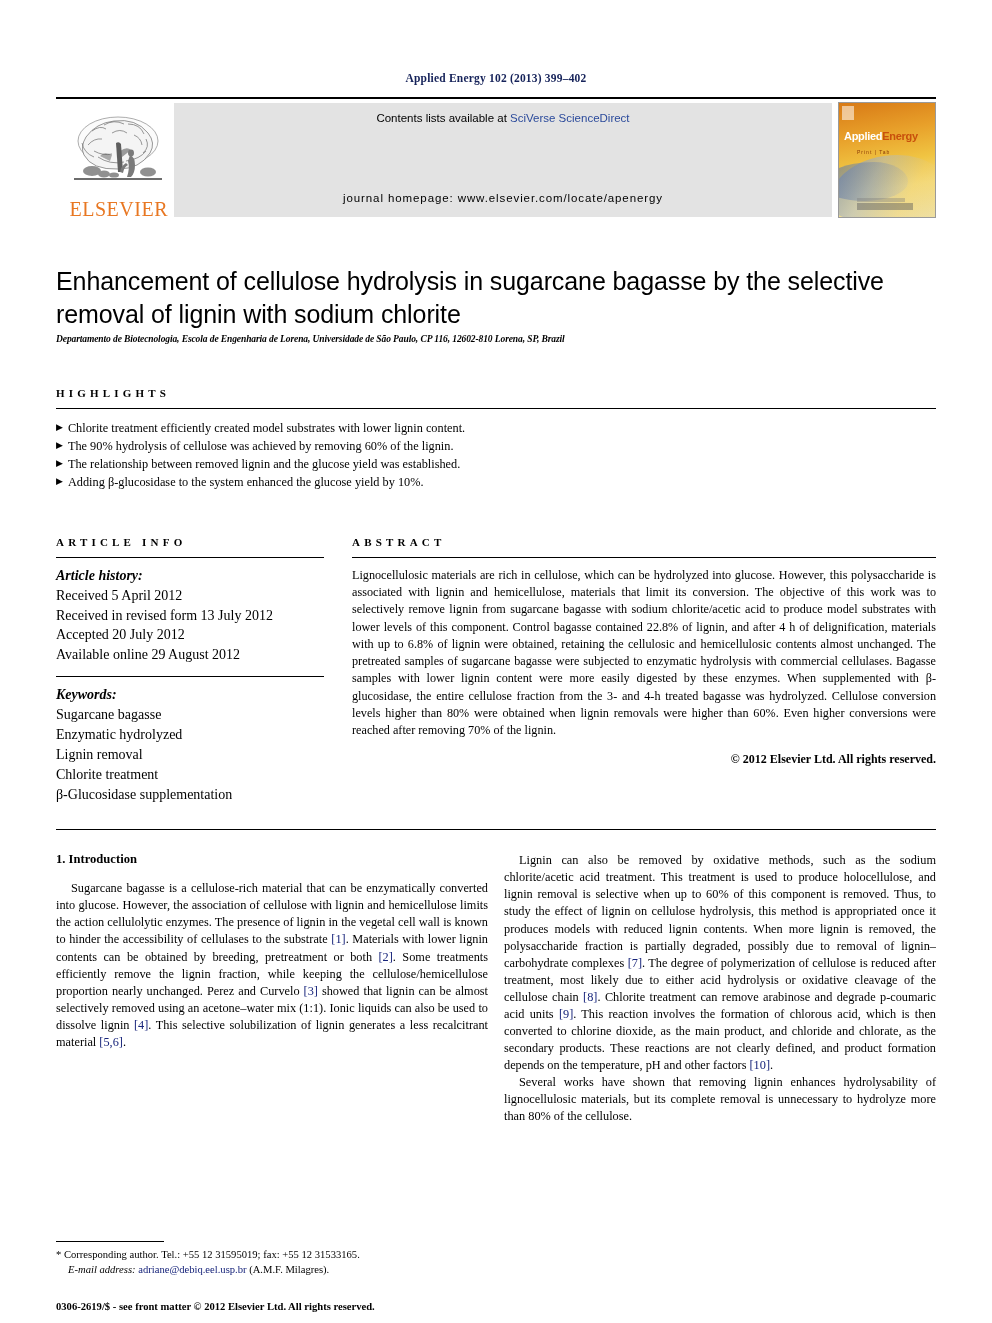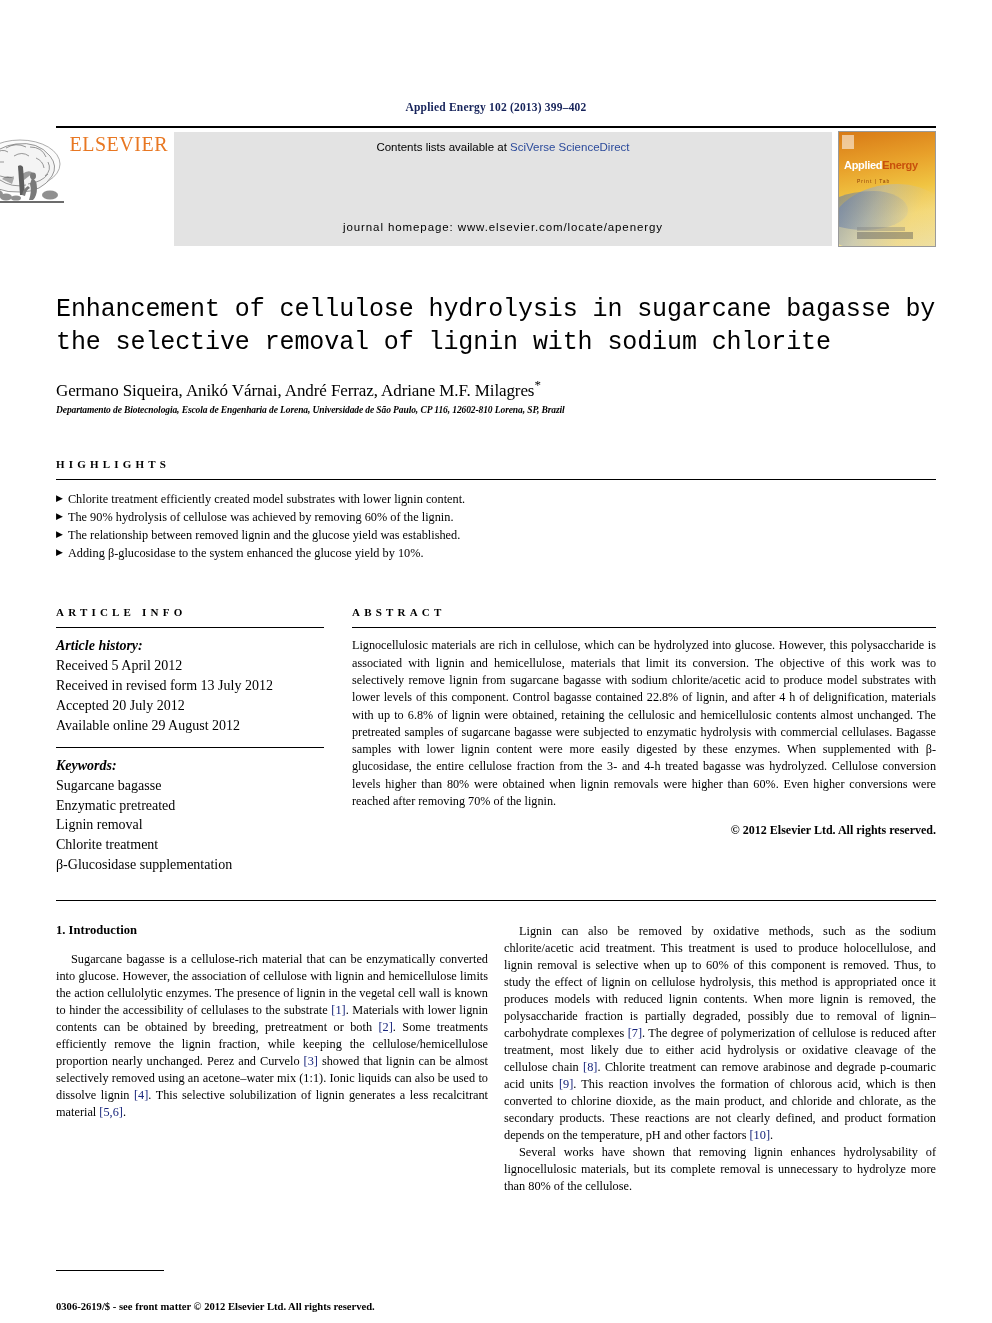--- a/index.html
+++ b/index.html
@@ -23,39 +23,39 @@
     padding: 0 56px;
   }
 
   
   .running-head {
     text-align: center;
     font-size: 11.5px;
     font-weight: bold;
     color: #16235a;
     letter-spacing: 0.2px;
-    padding-top: 101px;
+    padding-top: 72px;
     font-family: "Liberation Serif", serif;
   }
 
   
   .masthead {
     margin-top: 13px;
     border-top: 2px solid #000;
     display: flex;
     align-items: stretch;
     height: 122px;
   }
   .elsevier-logo {
     width: 112px;
     flex: 0 0 112px;
     display: flex;
-    flex-direction: row;
+    flex-direction: column;
     justify-content: flex-end;
-    align-items: flex-start;
+    align-items: flex-end;
     padding-top: 6px;
     box-sizing: border-box;
   }
   .tree-wrap { width: 100px; height: 88px; }
   .elsevier-word {
     font-family: "Liberation Serif", serif;
     font-size: 20px;
     letter-spacing: 0.5px;
     color: #e87722;
     line-height: 1;
@@ -149,21 +149,21 @@
   .cover-foot2 {
     position: absolute;
     left: 18px; bottom: 15px;
     width: 48px; height: 4px;
     background: rgba(120,120,120,0.35);
   }
 
   
   .title-block { margin-top: 44px; }
   h1.article-title {
-    font-family: Liberation Mono, monospace;
+    font-family: Liberation Sans, sans-serif;
     font-size: 25px;
     font-weight: normal;
     line-height: 1.30;
     margin: 0;
     letter-spacing: -0.1px;
   }
   .authors {
     font-family: "Liberation Serif", serif;
     font-size: 17px;
     margin-top: 18px;
@@ -340,21 +340,20 @@
       <div class="cover-wave2"></div>
       <div class="cover-title"><span>Applied</span><span class="em">Energy</span></div>
       <div class="cover-sub">Print | Tab</div>
       <div class="cover-foot2"></div>
       <div class="cover-foot"></div>
     </div>
   </div>
 
   <div class="title-block">
     <h1 class="article-title">Enhancement of cellulose hydrolysis in sugarcane bagasse by the selective removal of lignin with sodium chlorite</h1>
-    <div class="authors"><span>Germano Siqueira, Anikó Várnai, André Ferraz, Adriane M.F. Milagres</span><span class="star">*</span></div>
     <div class="affiliation">Departamento de Biotecnologia, Escola de Engenharia de Lorena, Universidade de São Paulo, CP 116, 12602-810 Lorena, SP, Brazil</div>
   </div>
 
   <div class="highlights">
     <div class="section-head">HIGHLIGHTS</div>
     <div class="rule-thin"></div>
     <ul class="hl-list">
       <li class="hl-item">
         <span class="hl-bullet">▶</span>
         <span>Chlorite treatment efficiently created model substrates with lower lignin content.</span>
@@ -386,21 +385,21 @@
         <div class="meta-line">Received in revised form 13 July 2012</div>
         <div class="meta-line">Accepted 20 July 2012</div>
         <div class="meta-line">Available online 29 August 2012</div>
       </div>
 
       <div class="meta-sep"></div>
 
       <div class="meta-group">
         <div class="meta-label">Keywords:</div>
         <div class="meta-line">Sugarcane bagasse</div>
-        <div class="meta-line">Enzymatic pretreated</div>
+        <div class="meta-line">Enzymatic hydrolyzed</div>
         <div class="meta-line">Lignin removal</div>
         <div class="meta-line">Chlorite treatment</div>
         <div class="meta-line">β-Glucosidase supplementation</div>
       </div>
     </div>
 
     <div class="col-abstract">
       <div class="section-head">ABSTRACT</div>
       <div class="meta-rule-top"></div>
       <div class="abstract-body">Lignocellulosic materials are rich in cellulose, which can be hydrolyzed into glucose. However, this polysaccharide is associated with lignin and hemicellulose, materials that limit its conversion. The objective of this work was to selectively remove lignin from sugarcane bagasse with sodium chlorite/acetic acid to produce model substrates with lower levels of this component. Control bagasse contained 22.8% of lignin, and after 4 h of delignification, materials with up to 6.8% of lignin were obtained, retaining the cellulosic and hemicellulosic contents almost unchanged. The pretreated samples of sugarcane bagasse were subjected to enzymatic hydrolysis with commercial cellulases. Bagasse samples with lower lignin content were more easily digested by these enzymes. When supplemented with β-glucosidase, the entire cellulose fraction from the 3- and 4-h treated bagasse was hydrolyzed. Cellulose conversion levels higher than 80% were obtained when lignin removals were higher than 60%. Even higher conversions were reached after removing 70% of the lignin.</div>
@@ -416,19 +415,26 @@
       <p class="body-text">Sugarcane bagasse is a cellulose-rich material that can be enzymatically converted into glucose. However, the association of cellulose with lignin and hemicellulose limits the action cellulolytic enzymes. The presence of lignin in the vegetal cell wall is known to hinder the accessibility of cellulases to the substrate <span class="ref">[1]</span>. Materials with lower lignin contents can be obtained by breeding, pretreatment or both <span class="ref">[2]</span>. Some treatments efficiently remove the lignin fraction, while keeping the cellulose/hemicellulose proportion nearly unchanged. Perez and Curvelo <span class="ref">[3]</span> showed that lignin can be almost selectively removed using an acetone–water mix (1:1). Ionic liquids can also be used to dissolve lignin <span class="ref">[4]</span>. This selective solubilization of lignin generates a less recalcitrant material <span class="ref">[5,6]</span>.</p>
     </div>
     <div class="bcol">
       <p class="body-text">Lignin can also be removed by oxidative methods, such as the sodium chlorite/acetic acid treatment. This treatment is used to produce holocellulose, and lignin removal is selective when up to 60% of this component is removed. Thus, to study the effect of lignin on cellulose hydrolysis, this method is appropriated once it produces models with reduced lignin contents. When more lignin is removed, the polysaccharide fraction is partially degraded, possibly due to removal of lignin–carbohydrate complexes <span class="ref">[7]</span>. The degree of polymerization of cellulose is reduced after treatment, most likely due to either acid hydrolysis or oxidative cleavage of the cellulose chain <span class="ref">[8]</span>. Chlorite treatment can remove arabinose and degrade p-coumaric acid units <span class="ref">[9]</span>. This reaction involves the formation of chlorous acid, which is then converted to chlorine dioxide, as the main product, and chloride and chlorate, as the secondary products. These reactions are not clearly defined, and product formation depends on the temperature, pH and other factors <span class="ref">[10]</span>.</p>
       <p class="body-text">Several works have shown that removing lignin enhances hydrolysability of lignocellulosic materials, but its complete removal is unnecessary to hydrolyze more than 80% of the cellulose.</p>
     </div>
   </div>
 
   <div class="footnote-zone">
     <div class="fn-rule"></div>
+    <div class="footnote">
+      <span>*</span>
+      <span>Corresponding author. Tel.: +55 12 31595019; fax: +55 12 31533165.</span><br>
+      <span class="ital">E-mail address:</span>
+      <span class="mail">adriane@debiq.eel.usp.br</span>
+      <span>(A.M.F. Milagres).</span>
+    </div>
   </div>
 
   <div class="issn-block">
     <div>0306-2619/$ - see front matter © 2012 Elsevier Ltd. All rights reserved.</div>
   </div>
 
 </div>
 
 </body></html>

